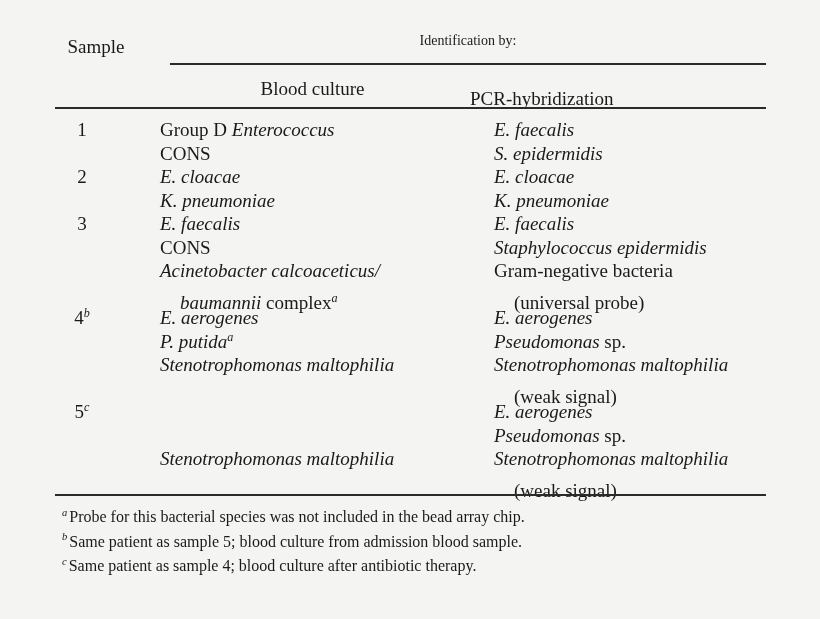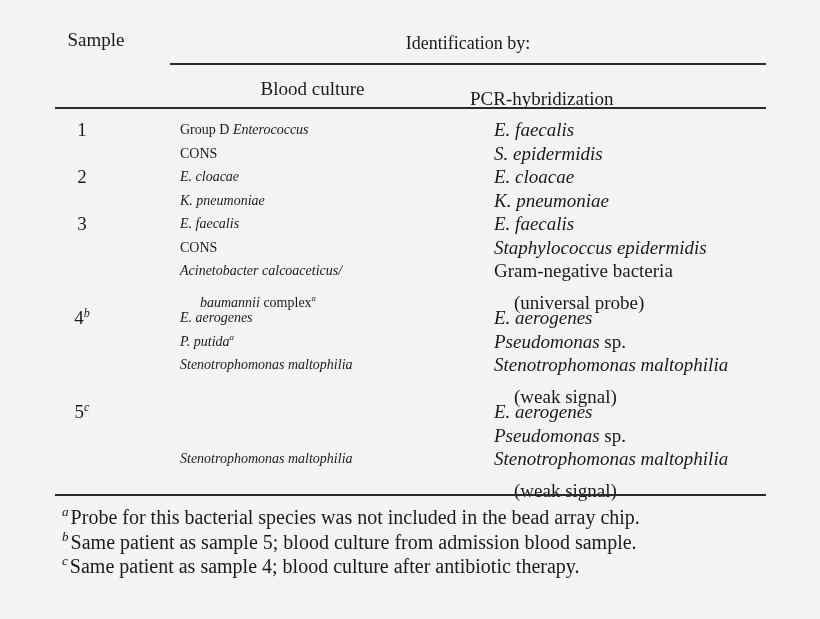--- a/index.html
+++ b/index.html
@@ -42,33 +42,33 @@
     left: 55px;
     top: 494px;
     width: 711px;
     height: 2.4px;
   }
 
   
   .hdr-sample {
     position: absolute;
     left: 36px;
-    top: 27px;
+    top: 34px;
     width: 120px;
     text-align: center;
     font-size: 19px;
     line-height: 26px;
   }
   .hdr-ident {
     position: absolute;
     left: 170px;
     top: 33px;
     width: 596px;
     text-align: center;
-    font-size: 18px;
+    font-size: 14px;
   }
   .hdr-blood {
     position: absolute;
     left: 170px;
     top: 78px;
     width: 285px;
     text-align: center;
     font-size: 19px;
   }
   .hdr-pcr {
@@ -94,23 +94,23 @@
     position: absolute;
     left: 36px;
     width: 92px;
     text-align: center;
     font-size: 19px;
     line-height: 23.5px;
     white-space: nowrap;
   }
   .cell-blood {
     position: absolute;
-    left: 180px;
+    left: 160px;
     width: 300px;
-    font-size: 14px;
+    font-size: 19px;
     line-height: 23.5px;
     white-space: nowrap;
   }
   .cell-pcr {
     position: absolute;
     left: 494px;
     width: 300px;
     font-size: 19px;
     line-height: 23.5px;
     white-space: nowrap;
@@ -127,21 +127,21 @@
   }
 
   
   .footnotes {
     position: absolute;
     left: 62px;
     top: 505px;
     width: 720px;
   }
   .fnote {
-    font-size: 20px;
+    font-size: 16px;
     line-height: 24.5px;
     white-space: nowrap;
   }
   .fmark {
     font-style: italic;
     font-size: 0.66em;
     vertical-align: super;
     line-height: 0;
     margin-right: 2px;
   }

